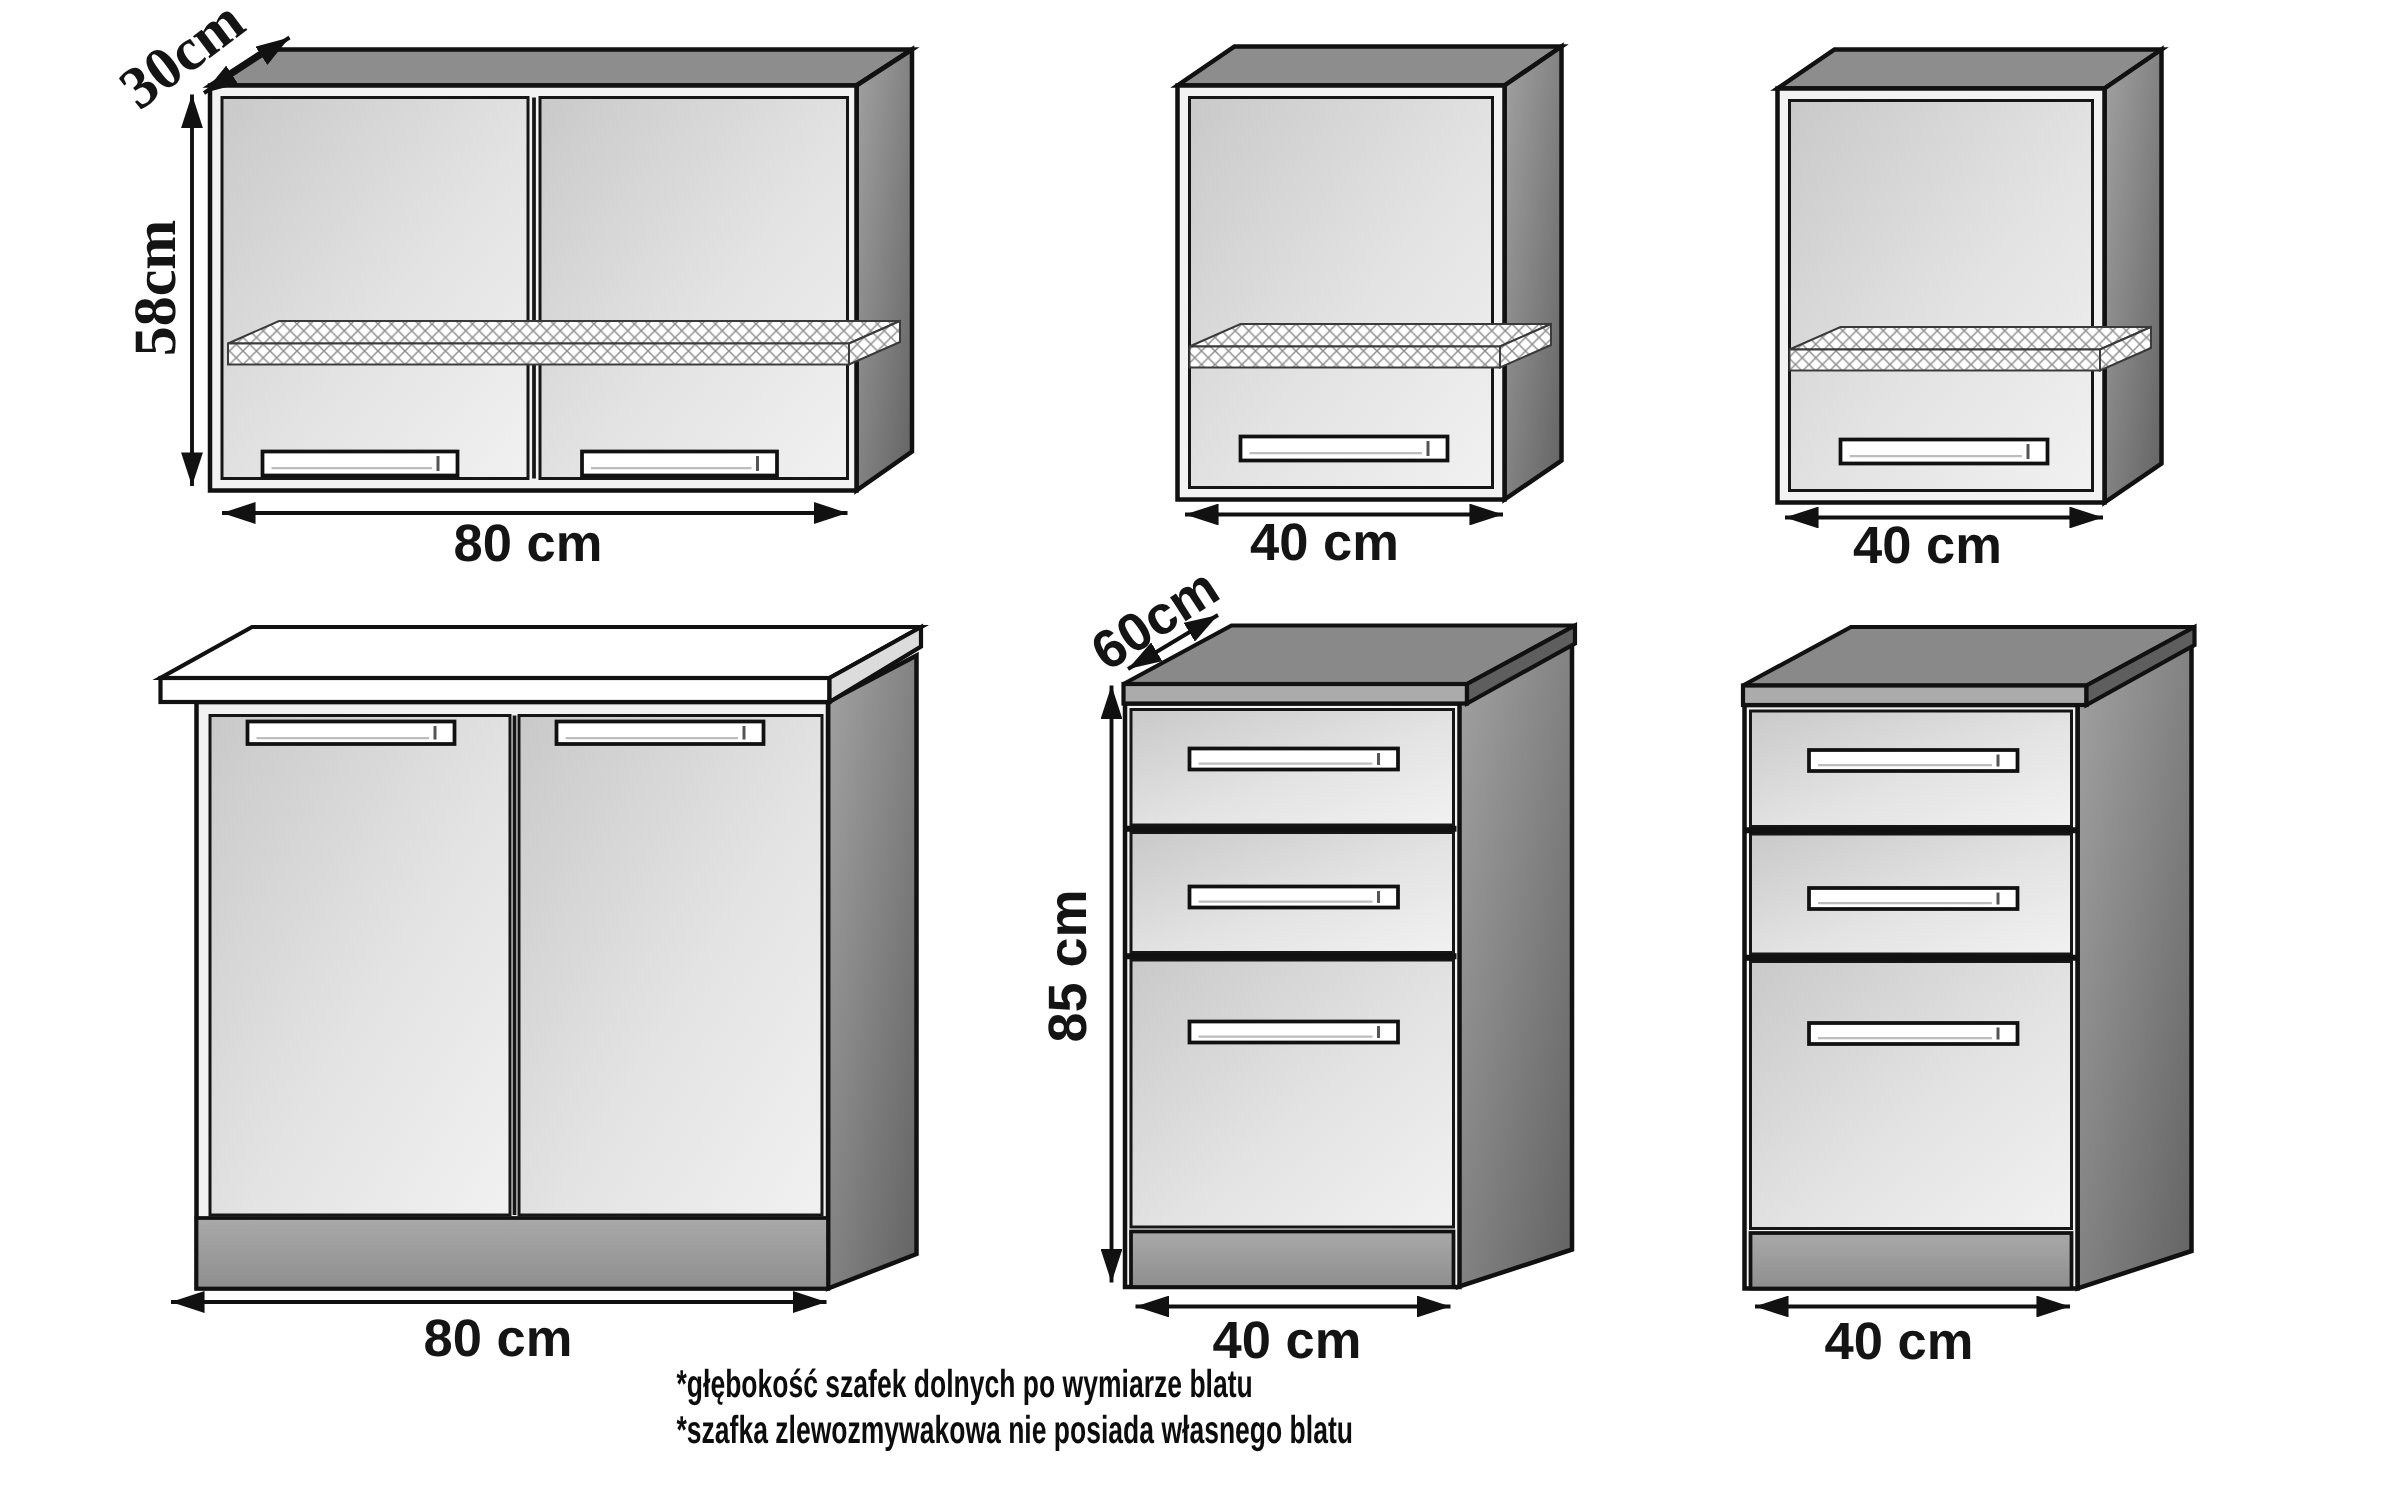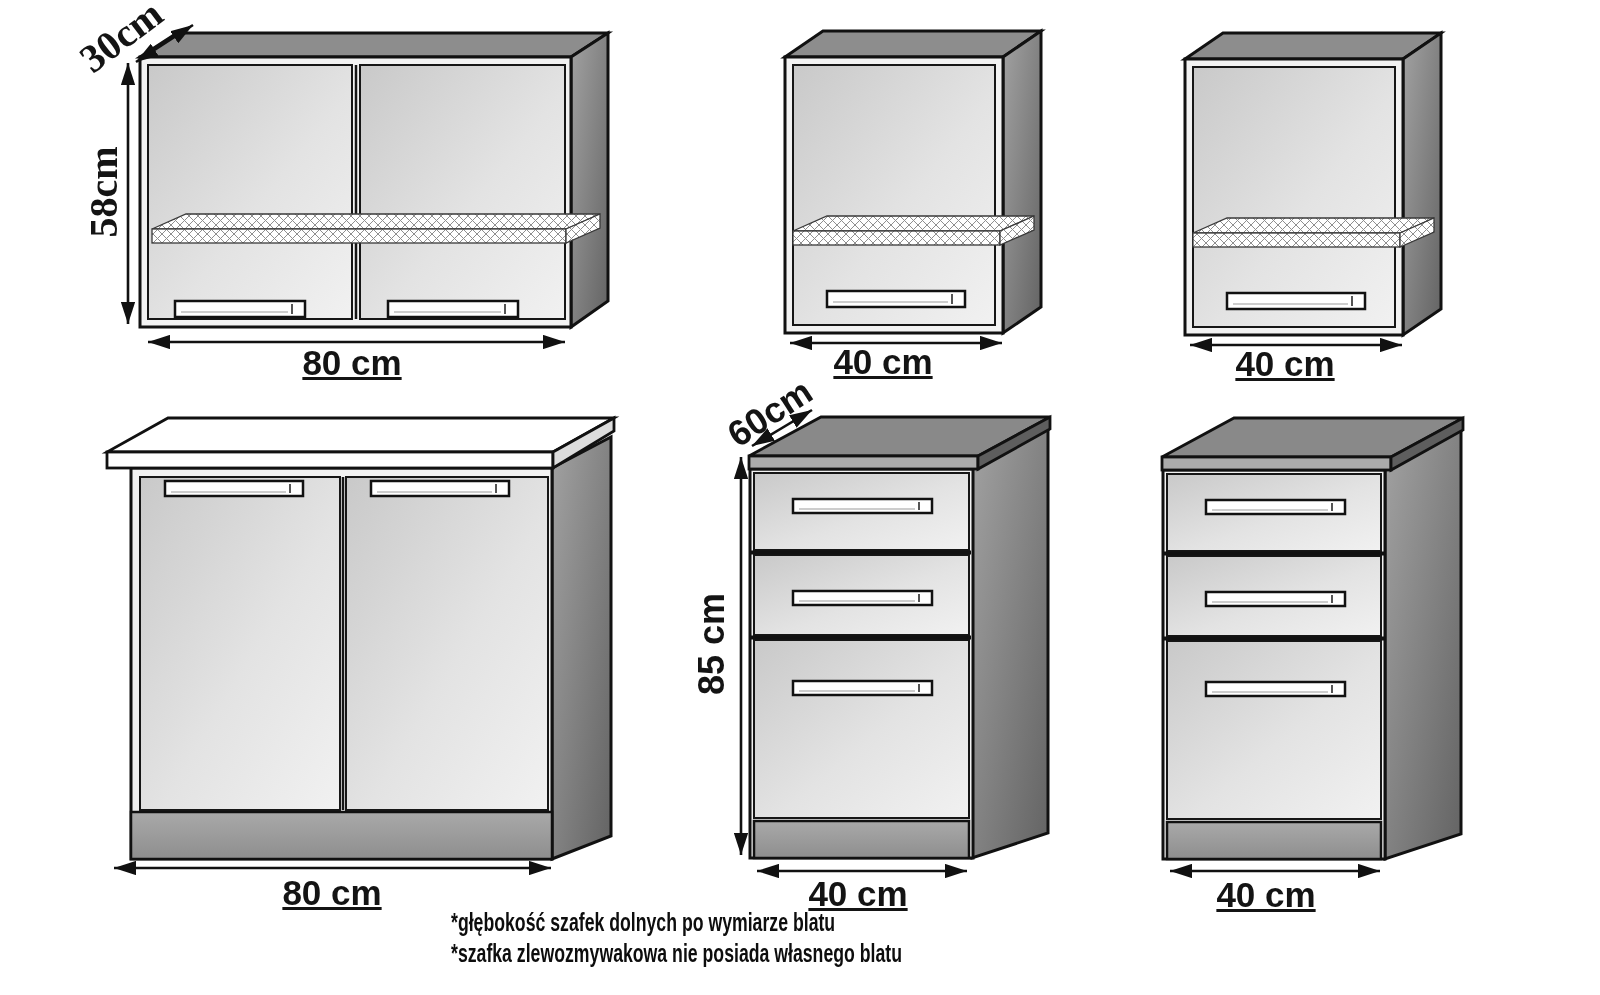--- a/index.html
+++ b/index.html
@@ -1,21 +1,21 @@
 <!DOCTYPE html>
 <html><head>
 <meta charset="utf-8">
 <style>
   html,body{margin:0;padding:0;background:#fff;}
   .canvas{position:relative;width:1600px;height:995px;background:#ffffff;overflow:hidden;
           font-family:"Liberation Sans",sans-serif;}
   .canvas svg{position:absolute;left:0;top:0;}
   .lbl{position:absolute;font-weight:bold;color:#141414;white-space:nowrap;
        transform:translate(-50%,-50%);}
-  .sans{font-family:"Liberation Sans",sans-serif;font-size:35px;text-decoration:underline;}
+  .sans{font-family:"Liberation Sans",sans-serif;font-size:35px;}
   .sans-big{font-family:"Liberation Sans",sans-serif;font-size:36px;}
   .serif{font-family:"Liberation Serif",serif;font-size:40px;}
   .rot90{transform:translate(-50%,-50%) rotate(-90deg);}
   .rot37{transform:translate(-50%,-50%) rotate(-37deg);}
   .rot33{transform:translate(-50%,-50%) rotate(-33deg);}
   .footnote{position:absolute;left:451px;font-family:"Liberation Sans",sans-serif;
             font-weight:bold;font-size:26px;color:#0d0d0d;white-space:nowrap;
             transform:scaleX(.68);transform-origin:left center;}
   .arr{stroke:#111;stroke-width:2.6;marker-start:url(#mS);marker-end:url(#mE);}
 </style>

